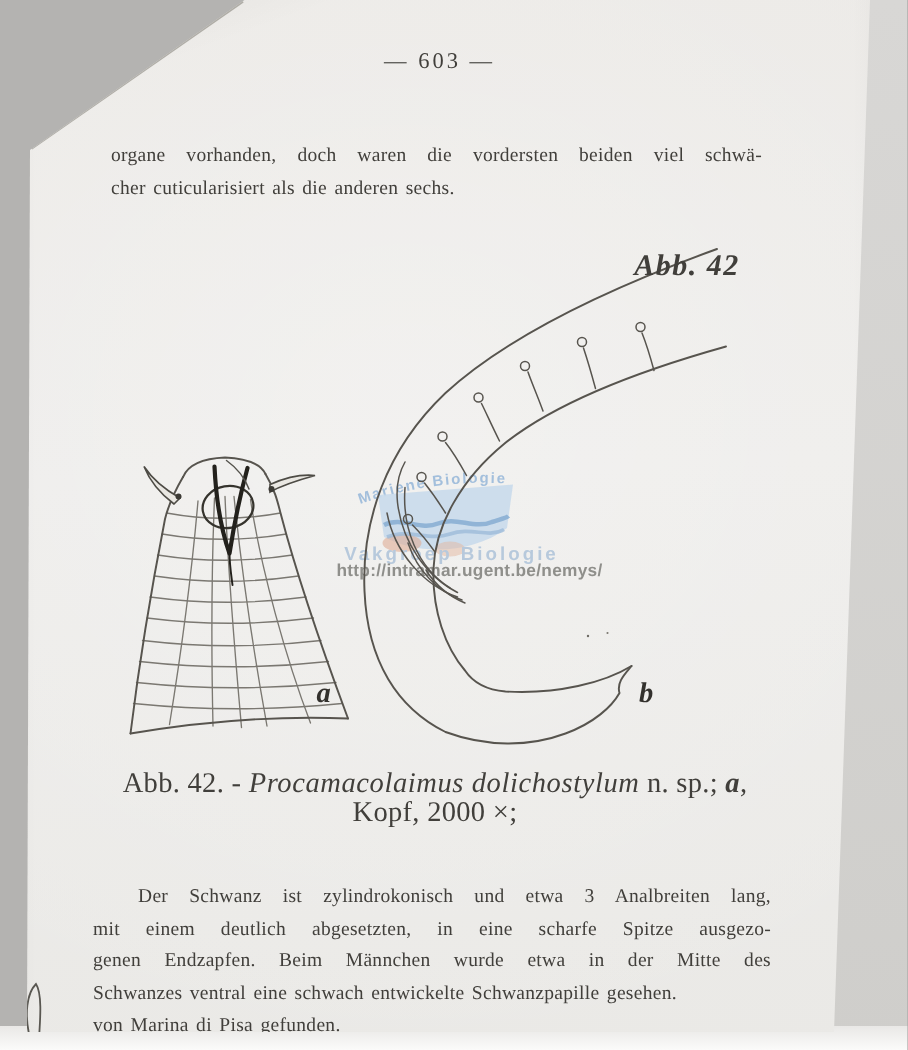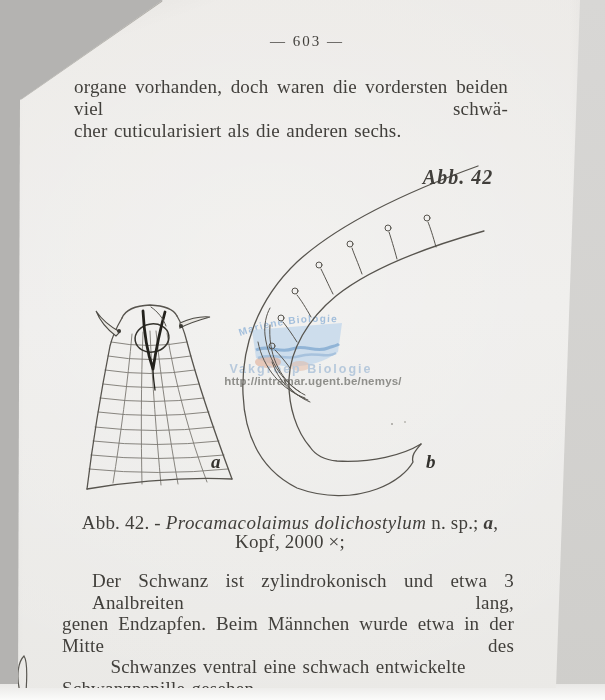--- a/index.html
+++ b/index.html
@@ -29,24 +29,24 @@
     position:absolute;inset:0;
     background:
       radial-gradient(120% 90% at 45% 40%, rgba(255,255,255,.25), rgba(0,0,0,0) 70%),
       linear-gradient(160deg, rgba(0,0,0,.06) 0%, rgba(0,0,0,0) 9%),
       linear-gradient(90deg, rgba(0,0,0,.035) 0, rgba(0,0,0,0) 4%, rgba(0,0,0,0) 94%, rgba(0,0,0,.05) 100%),
       linear-gradient(178deg,#eceae7 0%,#eeedeb 45%,#eae9e6 100%);
     clip-path:polygon(20px 100px,163px 0,580px 0,556px 688px,18px 688px);
   }
   .txt{position:absolute;color:var(--ink);}
   .pageno{
-    left:16px;top:33px;width:582px;text-align:center;
+    left:2px;top:33px;width:582px;text-align:center;
     font-size:15px;letter-spacing:2px;
   }
-  .para{font-size:19px;line-height:22px;letter-spacing:.2px;word-spacing:1.5px;}
+  .para{font-size:13px;line-height:22px;letter-spacing:.2px;word-spacing:1.5px;margin-top:16px;}
   .para .l{text-align:justify;text-align-last:justify;}
   .para .l.last{text-align:center;text-align-last:left;}
   .para .l.indent{padding-left:30px;}
   .intro{left:74px;top:76px;width:434px;}
   .bodytext{left:62px;top:570px;width:452px;line-height:21.6px;}
   .fig-heading{
     left:398px;top:124px;width:120px;text-align:center;
     font-size:20px;font-weight:bold;font-style:italic;letter-spacing:1px;margin-top:42px;
   }
   .caption{
@@ -190,18 +190,19 @@
   </div>
 
   <div class="txt fig-heading">Abb. 42</div>
 
   <div class="txt caption">
     <div><span>Abb. 42. - </span><i class="sp">Procamacolaimus dolichostylum</i><span> n. sp.; </span><b><i>a</i></b><span>, Kopf, 2000 ×; </span></div>
   </div>
 
   <div class="txt para bodytext">
     <div class="l indent">Der Schwanz ist zylindrokonisch und etwa 3 Analbreiten lang,</div>
+    <div class="l">mit einem deutlich abgesetzten, in eine scharfe Spitze ausgezo-</div>
     <div class="l">genen Endzapfen. Beim Männchen wurde etwa in der Mitte des</div>
     <div class="l last">Schwanzes ventral eine schwach entwickelte Schwanzpapille gesehen.</div>
     <div class="l last">von Marina di Pisa gefunden.</div>
   </div>
 
 </div>
 
 </body></html>

